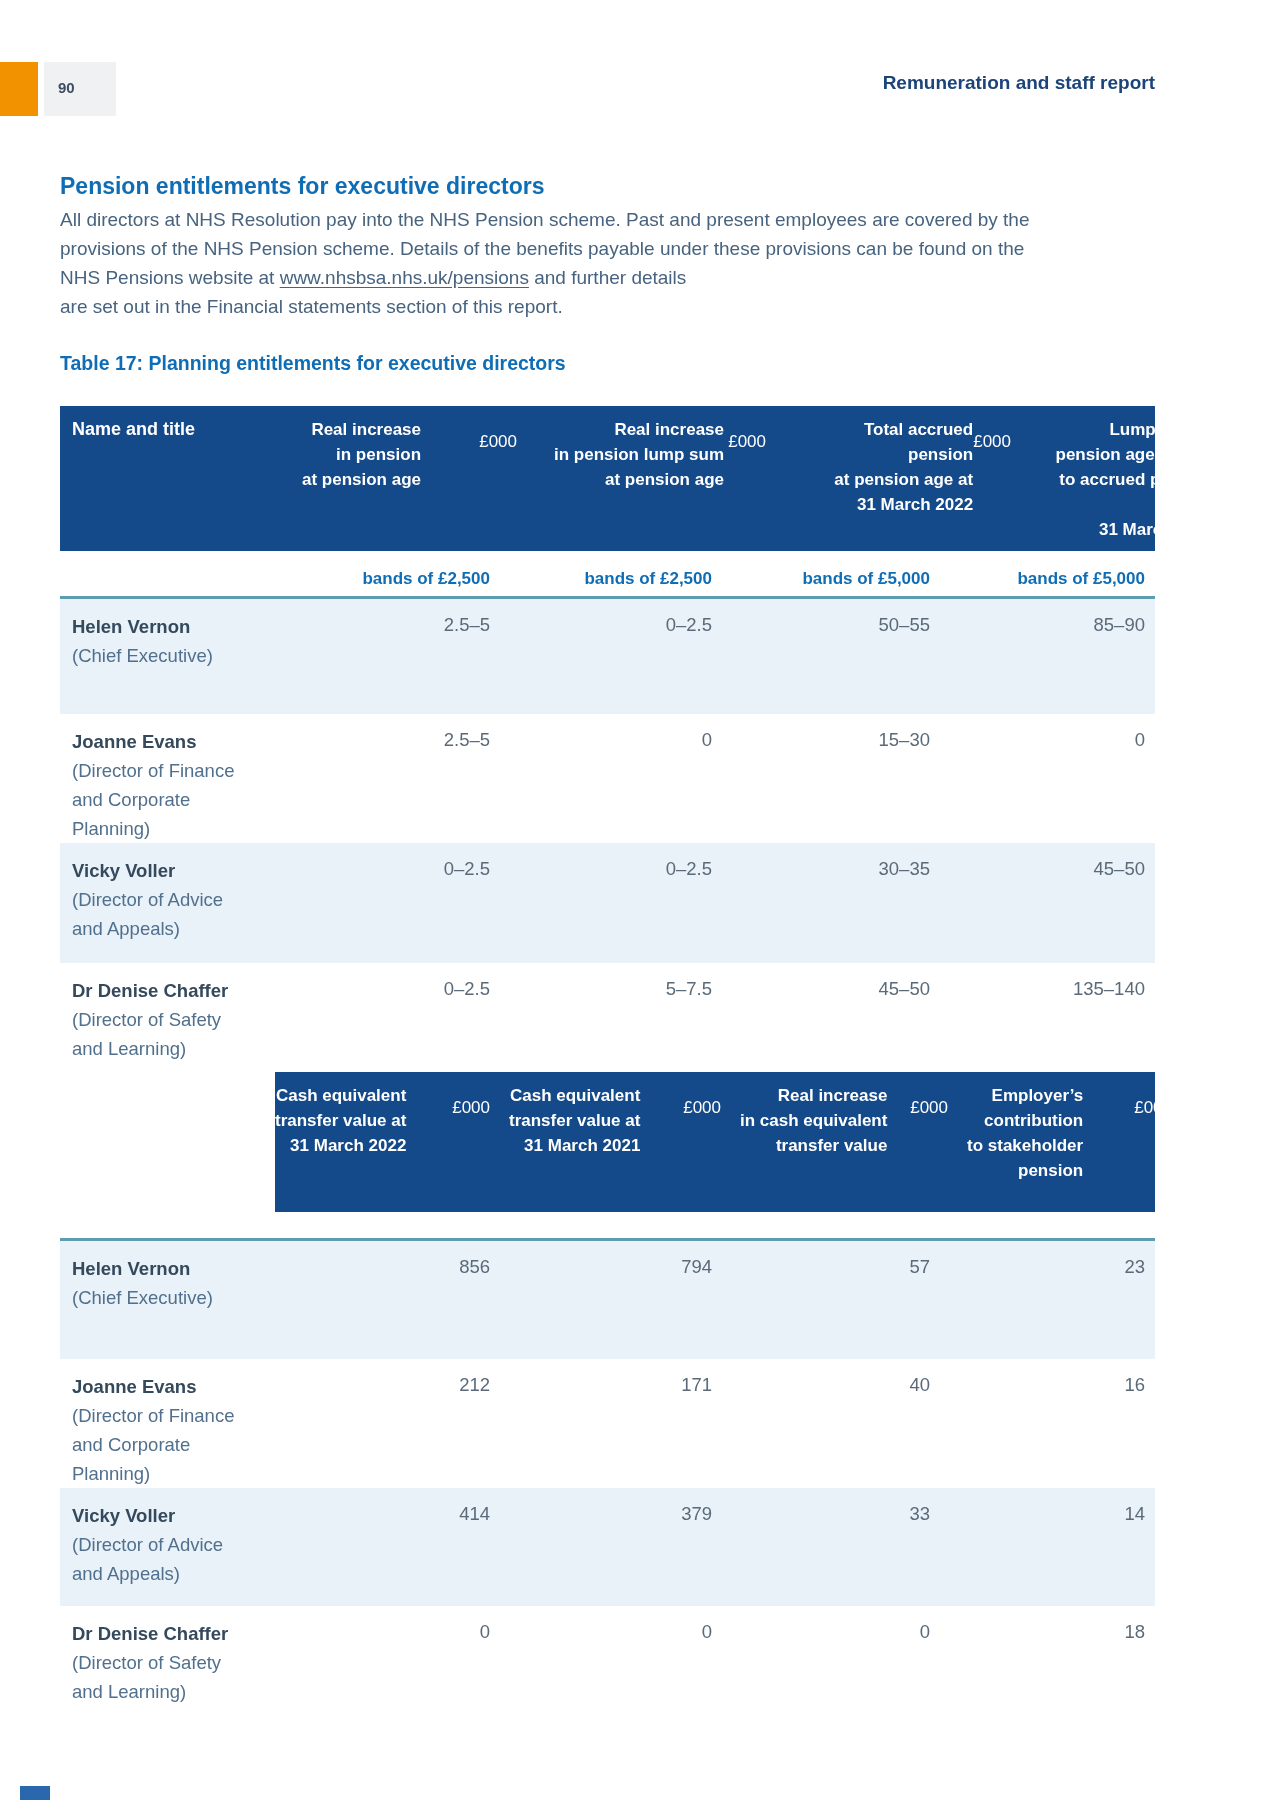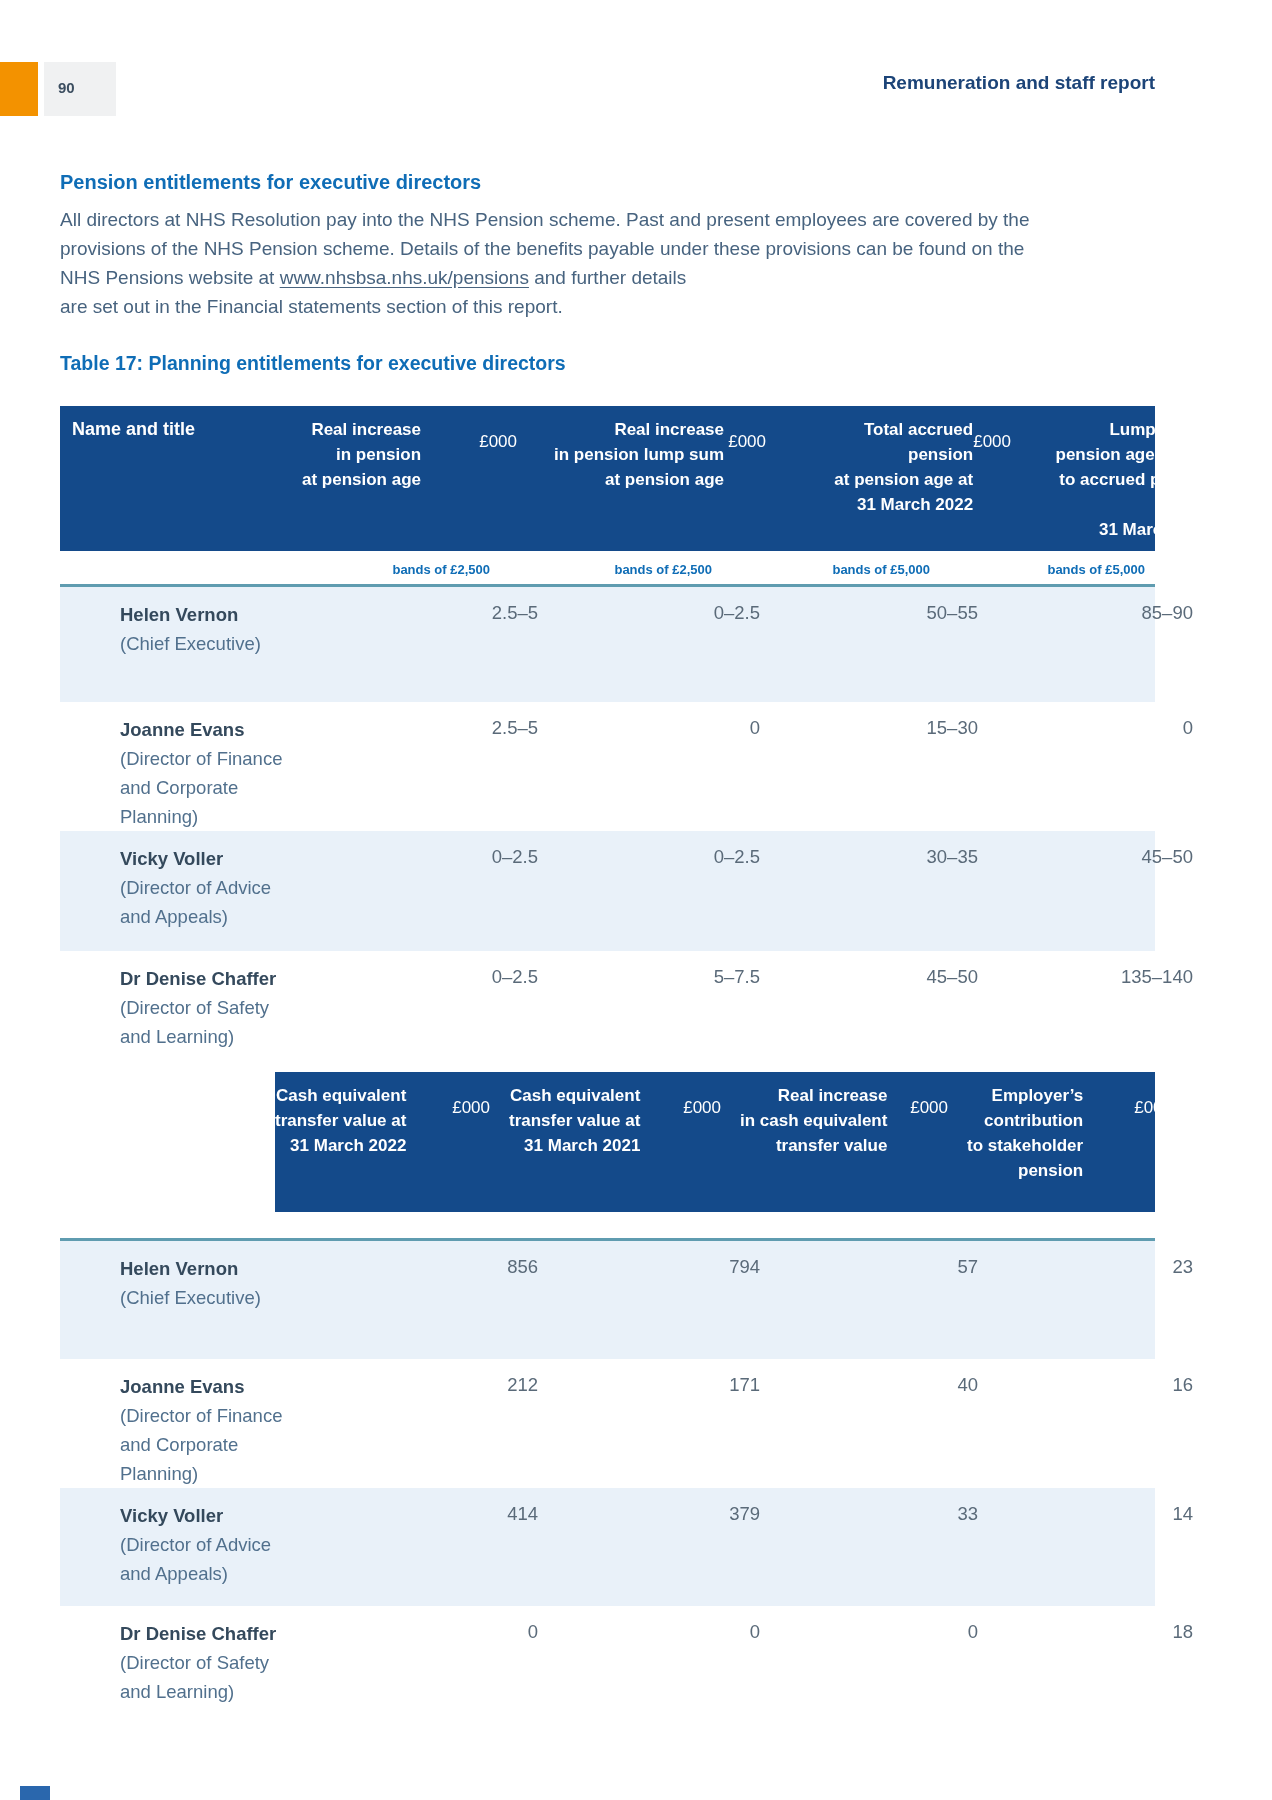--- a/index.html
+++ b/index.html
@@ -8,40 +8,40 @@
     font-family:"Liberation Sans", sans-serif; overflow:hidden;
   }
   
   .pagenum-tab { position:absolute; left:0; top:62px; width:38px; height:54px; background:#f39200; }
   .pagenum-box { position:absolute; left:38px; top:62px; width:72px; height:54px; background:#f0f1f2;margin-left:6px; }
   .pagenum { position:absolute; left:14px; top:17px; font-size:15px; font-weight:bold; color:#3c4e60; }
   .section-head {
     position:absolute; top:72px; right:117px; font-size:19px; font-weight:bold; color:#1c4478;
   }
   
-  .title { position:absolute; left:60px; top:158px; font-size:20px; font-weight:bold; color:#0f6db6;text-align:center; }
+  .title { position:absolute; left:60px; top:158px; font-size:23px; font-weight:bold; color:#0f6db6;text-align:center; }
   .intro { position:absolute; left:60px; top:205px; width:1070px; font-size:19px; line-height:29px; color:#47637f; }
   .intro a, .intro .link { color:#47637f; text-decoration:underline; text-underline-offset:3px; cursor:pointer; }
   
   .caption { position:absolute; left:60px; top:352px; font-size:19.5px; font-weight:bold; color:#0f6db6; }
   
   .t1 { position:absolute; left:60px; top:406px; width:1095px; }
   .t1-grid { display:grid; grid-template-columns:215px 225px 222px 218px 215px; }
   .t2-grid { display:grid; grid-template-columns:225px 222px 218px 215px;gap:9px; }
   .thead { background:#144a8a; min-height:138px;gap:27px; }
   .h-name { padding:13px 0 0 12px; font-size:18px; font-weight:bold; color:#ffffff; text-align:left; }
   .h-col {
     display:flex; flex-direction:row; justify-content:space-between;
     text-align:right; padding:11px 10px 9px 0; color:#ffffff;
     font-size:17px; font-weight:bold; line-height:25px; white-space:pre-line;
   }
   .units { font-weight:400; font-size:17px; margin-top:12px; }
   .bands { background:#ffffff; border-bottom:3px solid #5f9cb0; }
-  .band-cell { text-align:right; padding:11px 10px 7px 0; color:#0f6db6; font-weight:bold; font-size:13px; }
-  .row { background:#ffffff;padding-left:48px; }
+  .band-cell { text-align:right; padding:18px 10px 7px 0; color:#0f6db6; font-weight:bold; font-size:17px; }
+  .row { background:#ffffff; }
   .row.alt { background:#e9f1f9; }
   .name-cell { padding:13px 0 0 12px; }
   .d-name { font-size:18.5px; font-weight:bold; color:#34495c; line-height:29px; }
   .d-title { font-size:18.5px; color:#51708d; line-height:29px; white-space:pre-line; }
   .val { text-align:right; padding:15px 10px 0 0; font-size:18.5px; color:#5a6a79; }
   .h115{min-height:115px;} .h118{min-height:118px;} .h120{min-height:120px;} .h117{min-height:117px;}
   .thead2 { position:absolute; left:275px; top:1072px; width:880px; background:#144a8a; min-height:140px; }
   .t2 { position:absolute; left:60px; top:1238px; width:1095px; }
   .rule { height:3px; background:#5f9cb0; }
   .corner-mark { position:absolute; left:20px; top:1786px; width:30px; height:14px; background:#2a67ad; }

